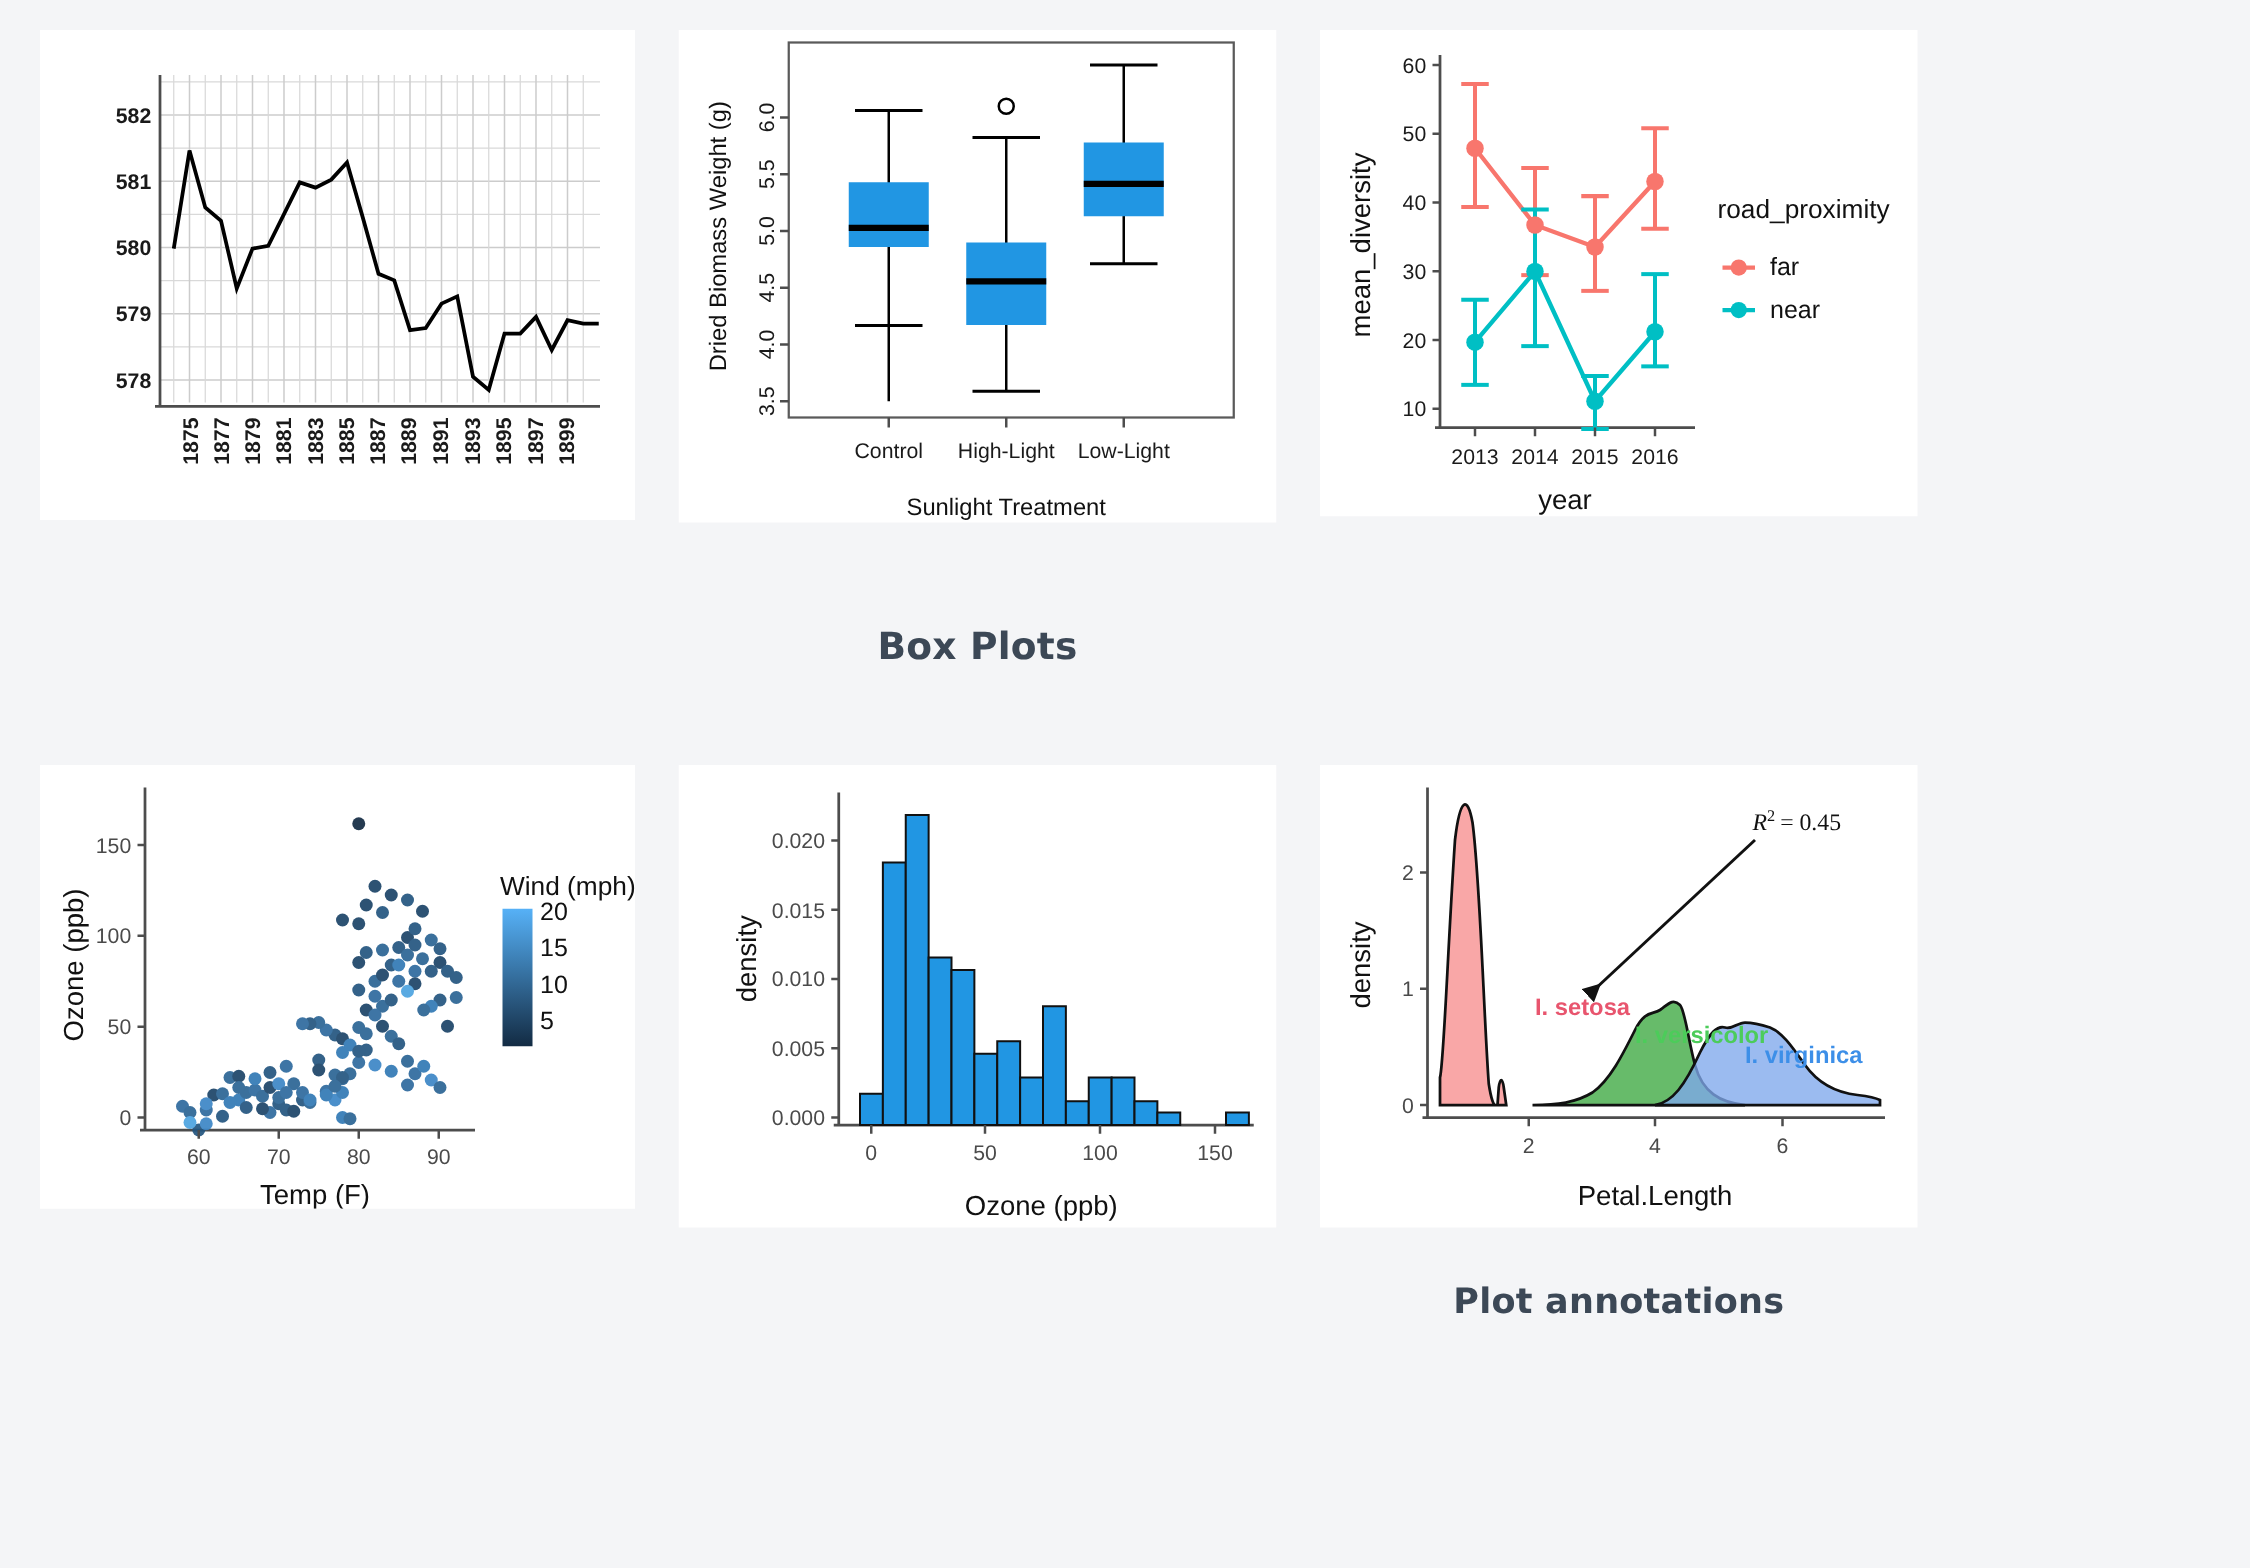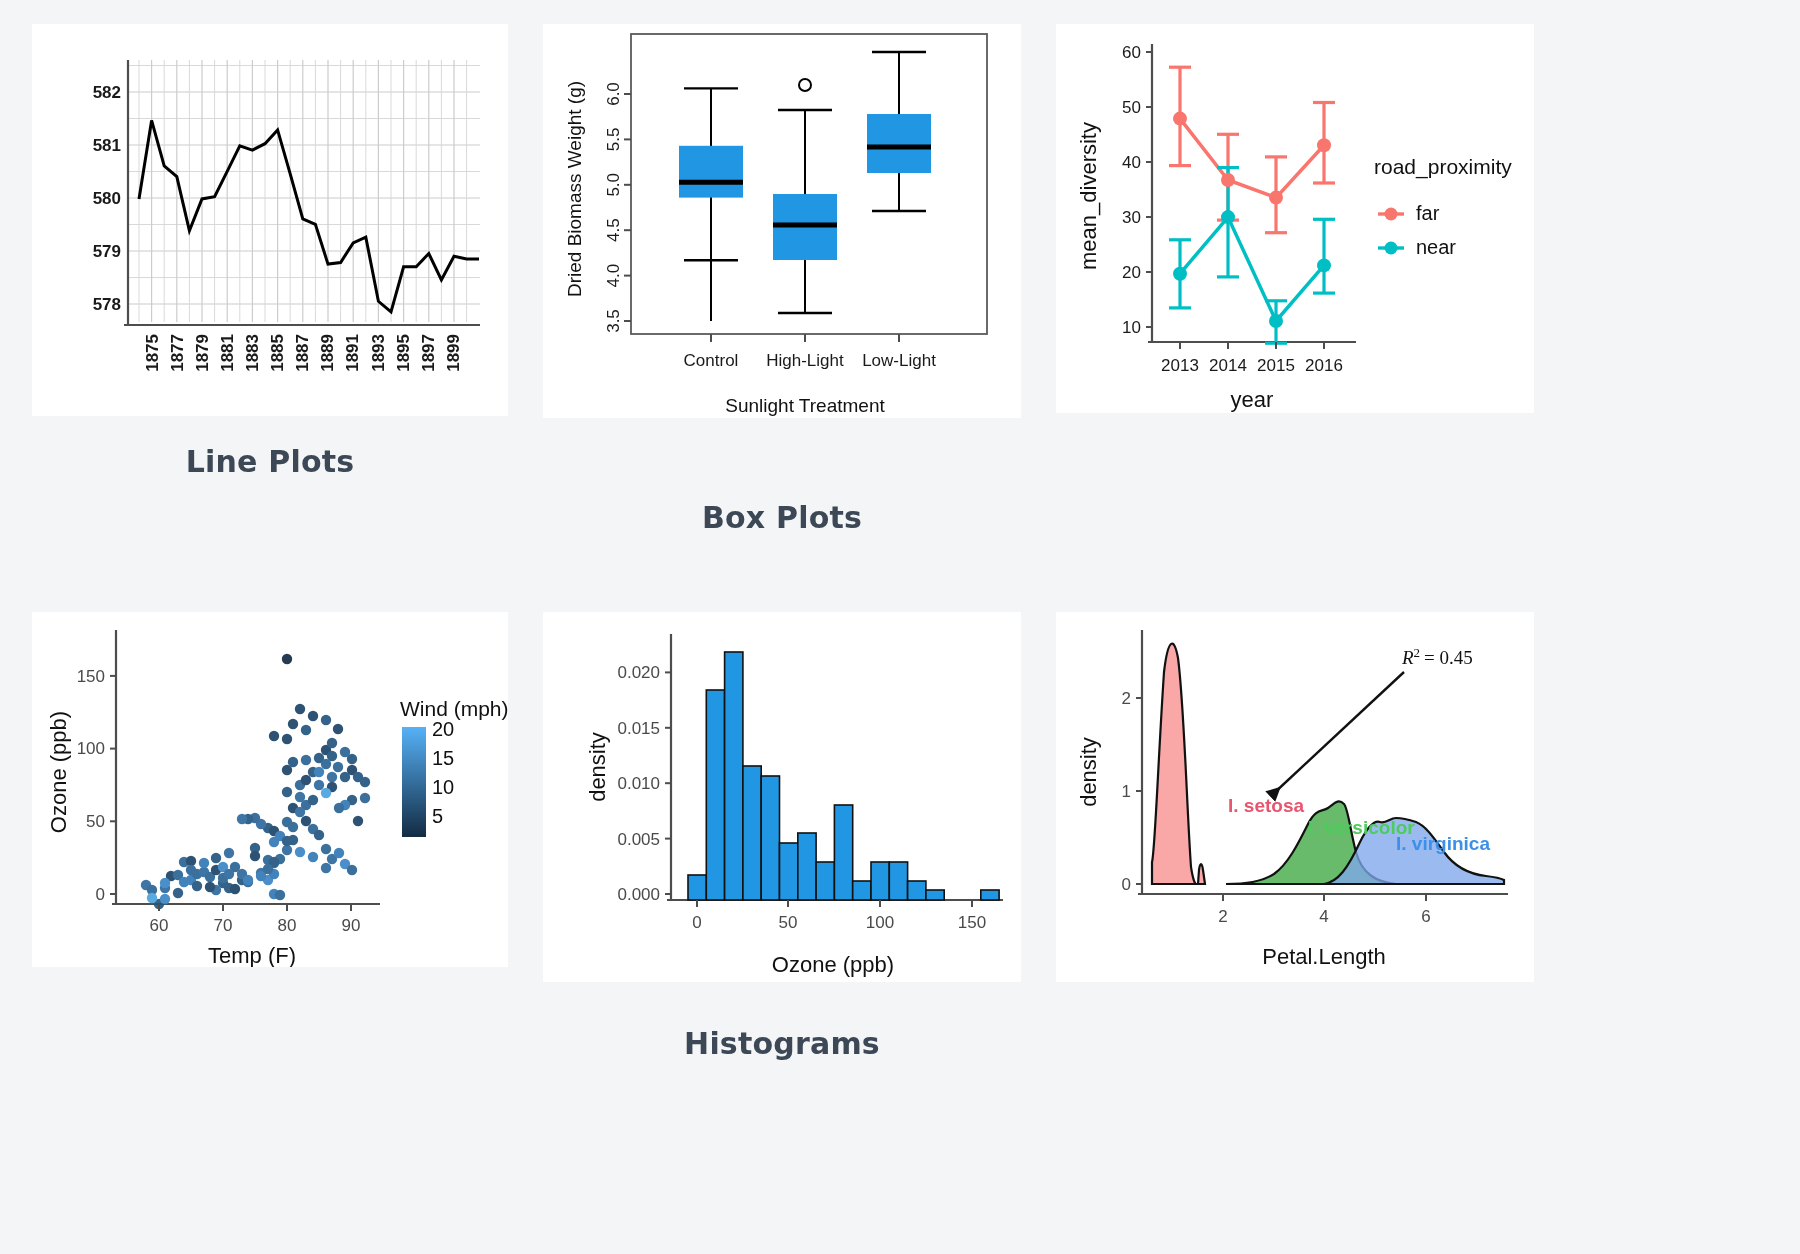--- a/index.html
+++ b/index.html
@@ -156,21 +156,20 @@
           <text class="ticklab-dark" transform="translate(326,310) rotate(-90)" text-anchor="end" font-weight="bold">1891</text>
           <text class="ticklab-dark" transform="translate(352,310) rotate(-90)" text-anchor="end" font-weight="bold">1893</text>
           <text class="ticklab-dark" transform="translate(377,310) rotate(-90)" text-anchor="end" font-weight="bold">1895</text>
           <text class="ticklab-dark" transform="translate(402,310) rotate(-90)" text-anchor="end" font-weight="bold">1897</text>
           <text class="ticklab-dark" transform="translate(427,310) rotate(-90)" text-anchor="end" font-weight="bold">1899</text>
         </g>
 
         <polyline fill="none" stroke="#000000" stroke-width="3" points="107,174.9 119.6,96.4 132.2,142 144.8,152.6 157.4,206.7 170,174.9 182.6,172.7 195.2,147.3 207.8,121.9 220.4,126.1 233,119.7 245.6,105.9 258.2,149.9 270.8,195 283.4,200.3 296,240.1 308.6,238.5 321.2,218.9 333.8,213.1 346.4,277.3 359,287.9 371.6,242.8 384.2,242.8 396.8,229.5 409.4,256 422,232.2 434.6,234.9 447,234.9"></polyline>
       </svg>
     </div>
-    <div class="caption" style="top:420px;">Line Plots</div>
   </div>
 
   <div class="cell" style="left:543px; top:24px; width:478px; height:500px;">
     <div class="panel" style="width:478px; height:394px;">
       <svg width="478" height="394" viewBox="0 0 478 394">
 
         <rect x="88" y="10" width="356" height="300" fill="none" stroke="#5a5a5a" stroke-width="1.8"></rect>
 
         <g>
           <line class="tick-line" x1="81" y1="297" x2="88" y2="297"></line>
@@ -540,21 +539,20 @@
           <line class="tick-line" x1="337" y1="288" x2="337" y2="295"></line>
           <line class="tick-line" x1="429" y1="288" x2="429" y2="295"></line>
           <text class="ticklab" x="154" y="316" text-anchor="middle">0</text>
           <text class="ticklab" x="245" y="316" text-anchor="middle">50</text>
           <text class="ticklab" x="337" y="316" text-anchor="middle">100</text>
           <text class="ticklab" x="429" y="316" text-anchor="middle">150</text>
         </g>
         <text class="axtitle" x="290" y="360" text-anchor="middle">Ozone (ppb)</text>
       </svg>
     </div>
-    <div class="caption" style="top:414px;">Histograms</div>
   </div>
 
   <div class="cell" style="left:1056px; top:612px; width:478px; height:500px;">
     <div class="panel" style="width:478px; height:370px;">
       <svg width="478" height="370" viewBox="0 0 478 370">
 
         <line class="axis-line" x1="86" y1="18" x2="86" y2="282"></line>
         <line class="axis-line" x1="82" y1="282" x2="452" y2="282"></line>
 
         <g>
@@ -593,15 +591,16 @@
           <line class="tick-line" x1="167" y1="282" x2="167" y2="289"></line>
           <line class="tick-line" x1="268" y1="282" x2="268" y2="289"></line>
           <line class="tick-line" x1="370" y1="282" x2="370" y2="289"></line>
           <text class="ticklab" x="167" y="310" text-anchor="middle">2</text>
           <text class="ticklab" x="268" y="310" text-anchor="middle">4</text>
           <text class="ticklab" x="370" y="310" text-anchor="middle">6</text>
         </g>
         <text class="axtitle" x="268" y="352" text-anchor="middle">Petal.Length</text>
       </svg>
     </div>
+    <div class="caption" style="top:412px; font-size:28px;">Plot annotations</div>
   </div>
 
 </div>
 
 </body></html>

